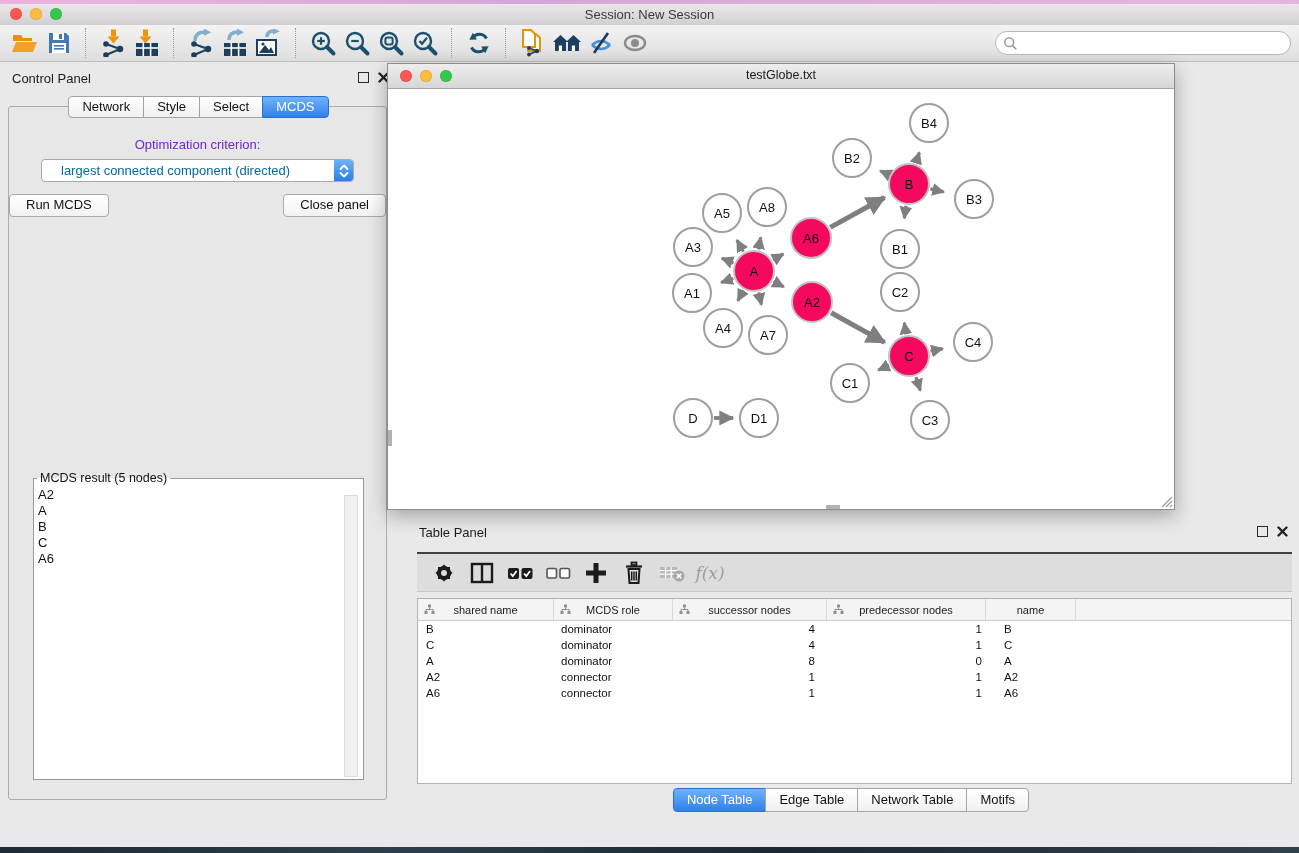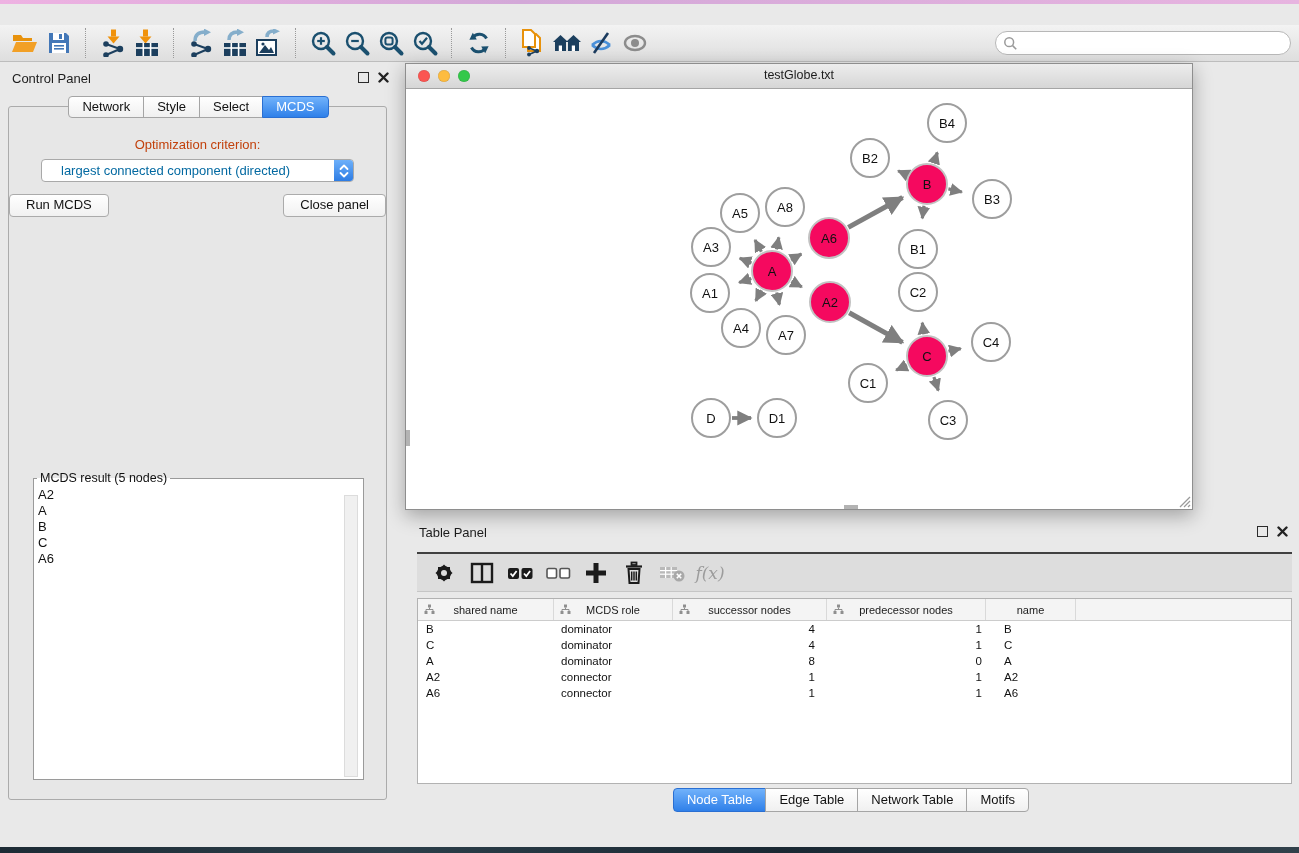--- a/index.html
+++ b/index.html
@@ -33,38 +33,38 @@
   .cp-ctl{left:358px;top:10px;}
   .float-ico{width:9px;height:9px;border:1.5px solid #2b2b2b;display:inline-block;}
   .cp-tabs{position:absolute;left:0;width:397px;top:34px;display:flex;justify-content:center;z-index:3;}
   .tabseg{height:20px;line-height:20px;padding:0 13px;font-size:13px;color:#111;
           background:linear-gradient(#ffffff,#f0f0f0);border:1px solid #a5a5a5;margin-left:-1px;}
   .tabseg:first-child{border-radius:4px 0 0 4px;margin-left:0;}
   .tabseg:last-child{border-radius:0 4px 4px 0;}
   .tabseg.active{background:linear-gradient(#71b2fb,#2f80e9);border-color:#2a6fd2;color:#fff;}
   .cp-body{position:absolute;left:8px;top:44px;width:379px;height:694px;border:1px solid #ababab;
            border-radius:3px;background:#e7e7e7;box-sizing:border-box;}
-  .opt-label{margin-top:30px;text-align:center;font-size:13px;color:#c2410c;}
+  .opt-label{margin-top:30px;text-align:center;font-size:13px;color:#6d28d9;}
   .combo{margin:7px auto 0;width:313px;height:23px;background:#fff;border:1px solid #a9a9a9;
          border-radius:4px;display:flex;align-items:center;box-sizing:border-box;}
   .combo .val{flex:1;font-size:13px;padding-left:19px;color:#0369a1;white-space:nowrap;}
   .combo .spin{width:19px;height:21px;border-radius:0 3px 3px 0;
          background:linear-gradient(#6db0fa,#2d7ce4);display:flex;align-items:center;justify-content:center;}
   .btn-row{margin-top:12px;display:flex;justify-content:space-between;gap:14px;}
   .pbtn{height:21px;line-height:19px;padding:0 16px;font-size:13px;color:#111;background:linear-gradient(#ffffff,#f1f1f1);
         border:1px solid #ababab;border-radius:4px;}
   .result-fs{position:absolute;left:8px;right:6px;top:348px;bottom:3px;border:1px solid #9a9a9a;
              margin:16px;padding:0;background:#fff;}
   .result-fs legend{font-size:12.5px;color:#111;margin-left:3px;padding:0 3px;background:transparent;}
   .result-list{position:absolute;inset:0 0 0 0;padding:2px 0 0 4px;overflow:hidden;}
   .result-item{font-size:13px;line-height:16px;color:#111;}
   .vtrack{position:absolute;top:10px;bottom:2px;right:5px;width:12px;background:#f0f0f0;
           border:1px solid #dcdcdc;}
   
-  .net-window{position:absolute;left:405px;top:1px;width:788px;height:447px;border:1px solid #8e8e8e;
+  .net-window{position:absolute;left:387px;top:1px;width:788px;height:447px;border:1px solid #8e8e8e;
               background:#ef4444;box-shadow:0 6px 18px rgba(0,0,0,.30);box-sizing:border-box;}
   .net-titlebar{position:absolute;left:0;top:0;right:0;height:24px;
                 background:linear-gradient(#ededed,#d6d6d6);border-bottom:1px solid #a5a5a5;}
   .net-titlebar .title{position:absolute;left:0;right:0;top:4px;text-align:center;font-size:12.5px;color:#1c1c1c;}
   .net-canvas{position:absolute;left:0;top:25px;right:0;bottom:0;background:#fff;overflow:hidden;}
   #graph{position:absolute;left:0;top:0;}
   #graph text{font:13px "Liberation Sans",sans-serif;fill:#111;}
   .nub{position:absolute;background:#b3b3b3;}
   .grip{position:absolute;right:1px;bottom:1px;}
   
@@ -101,20 +101,28 @@
   .desktop{position:absolute;left:0;bottom:0;width:100%;height:6px;
            background:linear-gradient(90deg,#1d2b35,#2c3f4a 30%,#1a2833 60%,#31414b);}
 </style>
 </head>
 <body>
 
 <div class="app">
 
   <div class="topstrip"></div>
 
+  <div class="titlebar">
+    <div class="lights">
+      <div class="light red"></div>
+      <div class="light yellow"></div>
+      <div class="light green"></div>
+    </div>
+    <div class="title">Session: New Session</div>
+  </div>
 
   <div class="toolbar">
     <div class="tbtn">
       <svg width="28" height="24" viewBox="0 0 28 24">
           <path d="M2,4 h8 l2,3 h9 v3 h-19 z" fill="#e8920c"></path>
           <path d="M1,21 l4,-10 h21 l-4,10 z" fill="#f2a026"></path>
         </svg>
     </div>
     <div class="tbtn">
       <svg width="24" height="24" viewBox="0 0 24 24">

